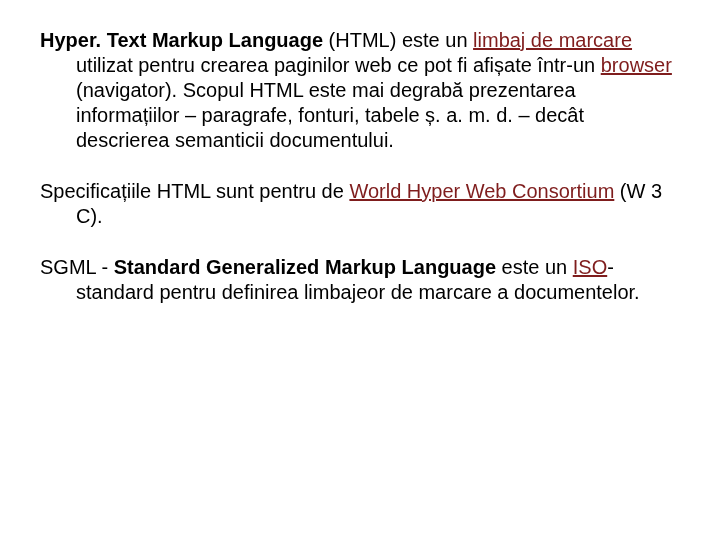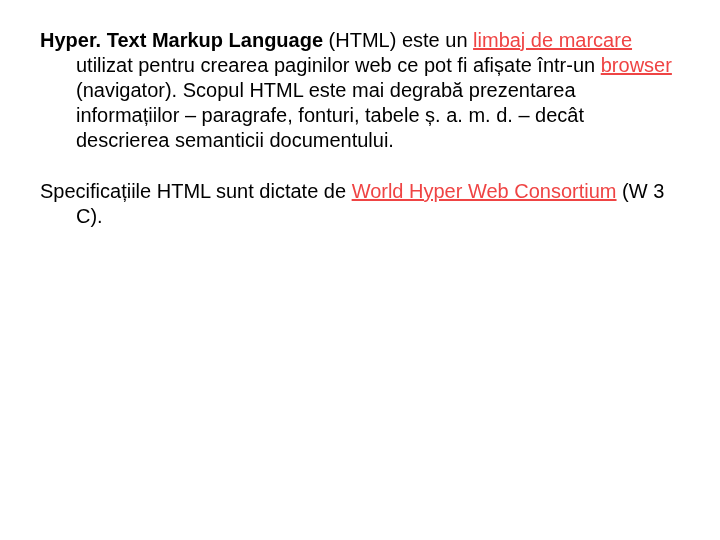--- a/index.html
+++ b/index.html
@@ -15,36 +15,39 @@
   }
   .slide {
     padding: 28px 40px 20px 40px;
   }
   p {
     margin: 0 0 26px 0;
     padding-left: 36px;
     text-indent: -36px;
   }
   .link {
-    color: #ef4444;
+    color: #7f1d1d;
     text-decoration: underline;
   }
   .bold {
     font-weight: bold;
     margin-top: 20px;
   }
 </style>
 </head>
 <body>
 
 <div class="slide">
 
   <p>
     <span class="bold">Hyper. Text Markup Language</span><span> (HTML) este un </span><span class="link">limbaj de marcare</span><span> utilizat pentru crearea paginilor web ce pot fi afișate într-un </span><span class="link">browser</span><span> (navigator). Scopul HTML este mai degrabă prezentarea informațiilor – paragrafe, fonturi, tabele ș. a. m. d. – decât descrierea semanticii documentului.</span>
   </p>
 
   <p>
-    <span>Specificațiile HTML sunt dictate de </span><span class="link">World Hyper Web Consortium</span><span> (W 3 C).</span>
+    <span>Specificațiile HTML sunt pentru de </span><span class="link">World Hyper Web Consortium</span><span> (W 3 C).</span>
   </p>
 
 
+  <p>
+    <span> SGML - </span><span class="bold">Standard Generalized Markup Language</span><span>  este un </span><span class="link">ISO</span><span>-standard pentru definirea limbajeor de marcare a documentelor.</span>
+  </p>
 
 </div>
 
 </body></html>

